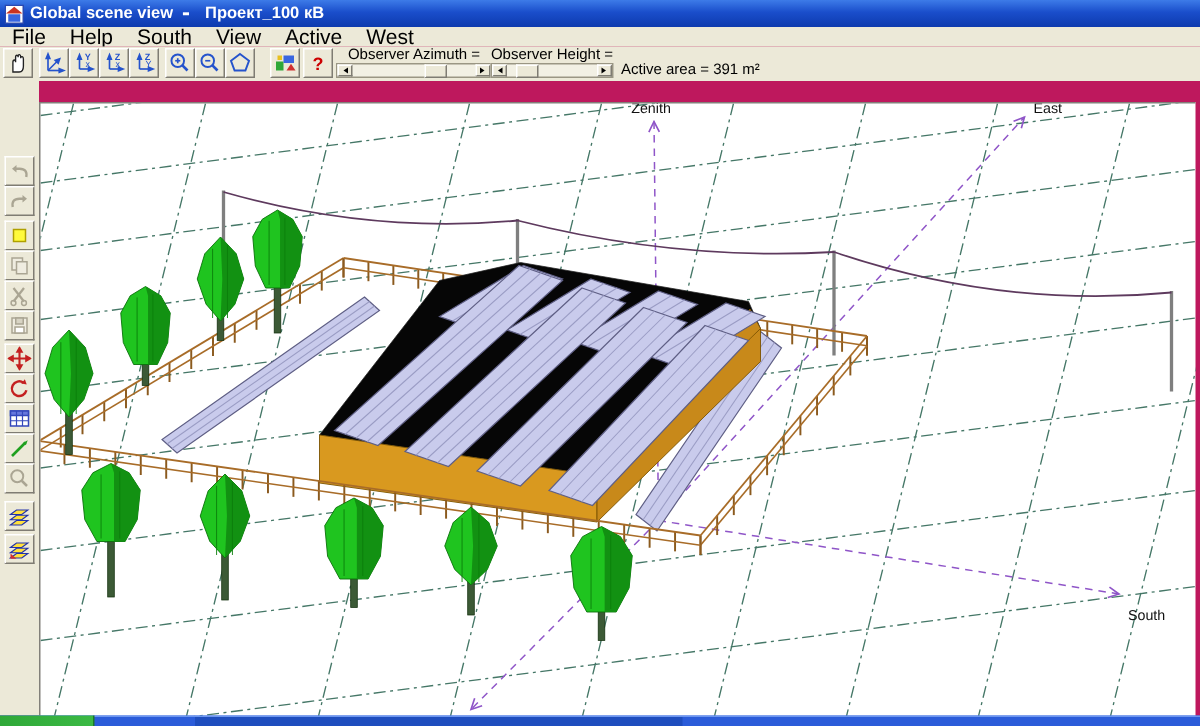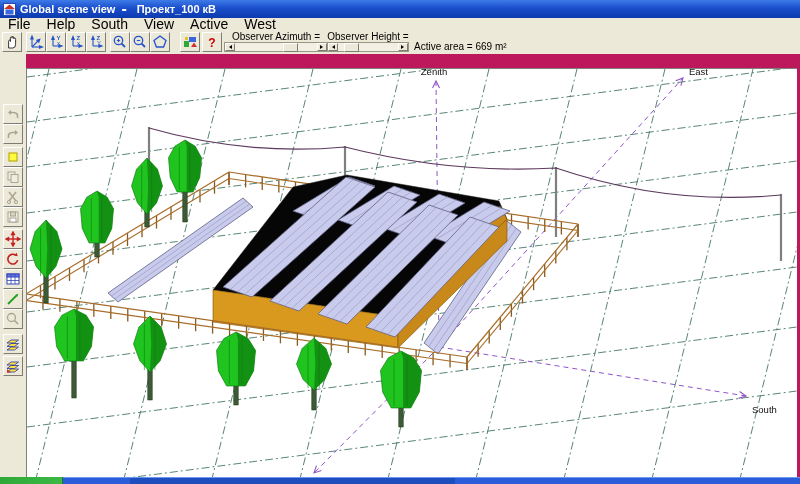--- a/index.html
+++ b/index.html
@@ -178,21 +178,21 @@
     <div class="xpsb" style="left:327px;width:82px">
       <div class="sb-btn">
           <span class="arr-l"></span>
         </div>
       <div class="sb-thumb" style="left: 16px;"></div>
       <div class="sb-btn">
           <span class="arr-r"></span>
         </div>
     </div>
 
-    <div class="tlabel" style="left:414px;top:10px;width:120px;text-align:left">Active area = 669 m²</div>
+    <div class="tlabel" style="left:414px;top:10px;width:120px;text-align:left">Active area = 391 m²</div>
   </div>
 
   <div class="sidecol">
     <button class="sbtn" style="top:50px">
       <svg width="16" height="16" viewBox="0 0 16 16">
         <path d="M12.5 12 Q13.5 6.5 8 6.5 L5.5 6.5" fill="none" stroke="#aaa593" stroke-width="1.6"></path>
         <polygon points="6,4 3,6.5 6,9" fill="#aaa593"></polygon>
       </svg>
     </button>
     <button class="sbtn" style="top:70px">

